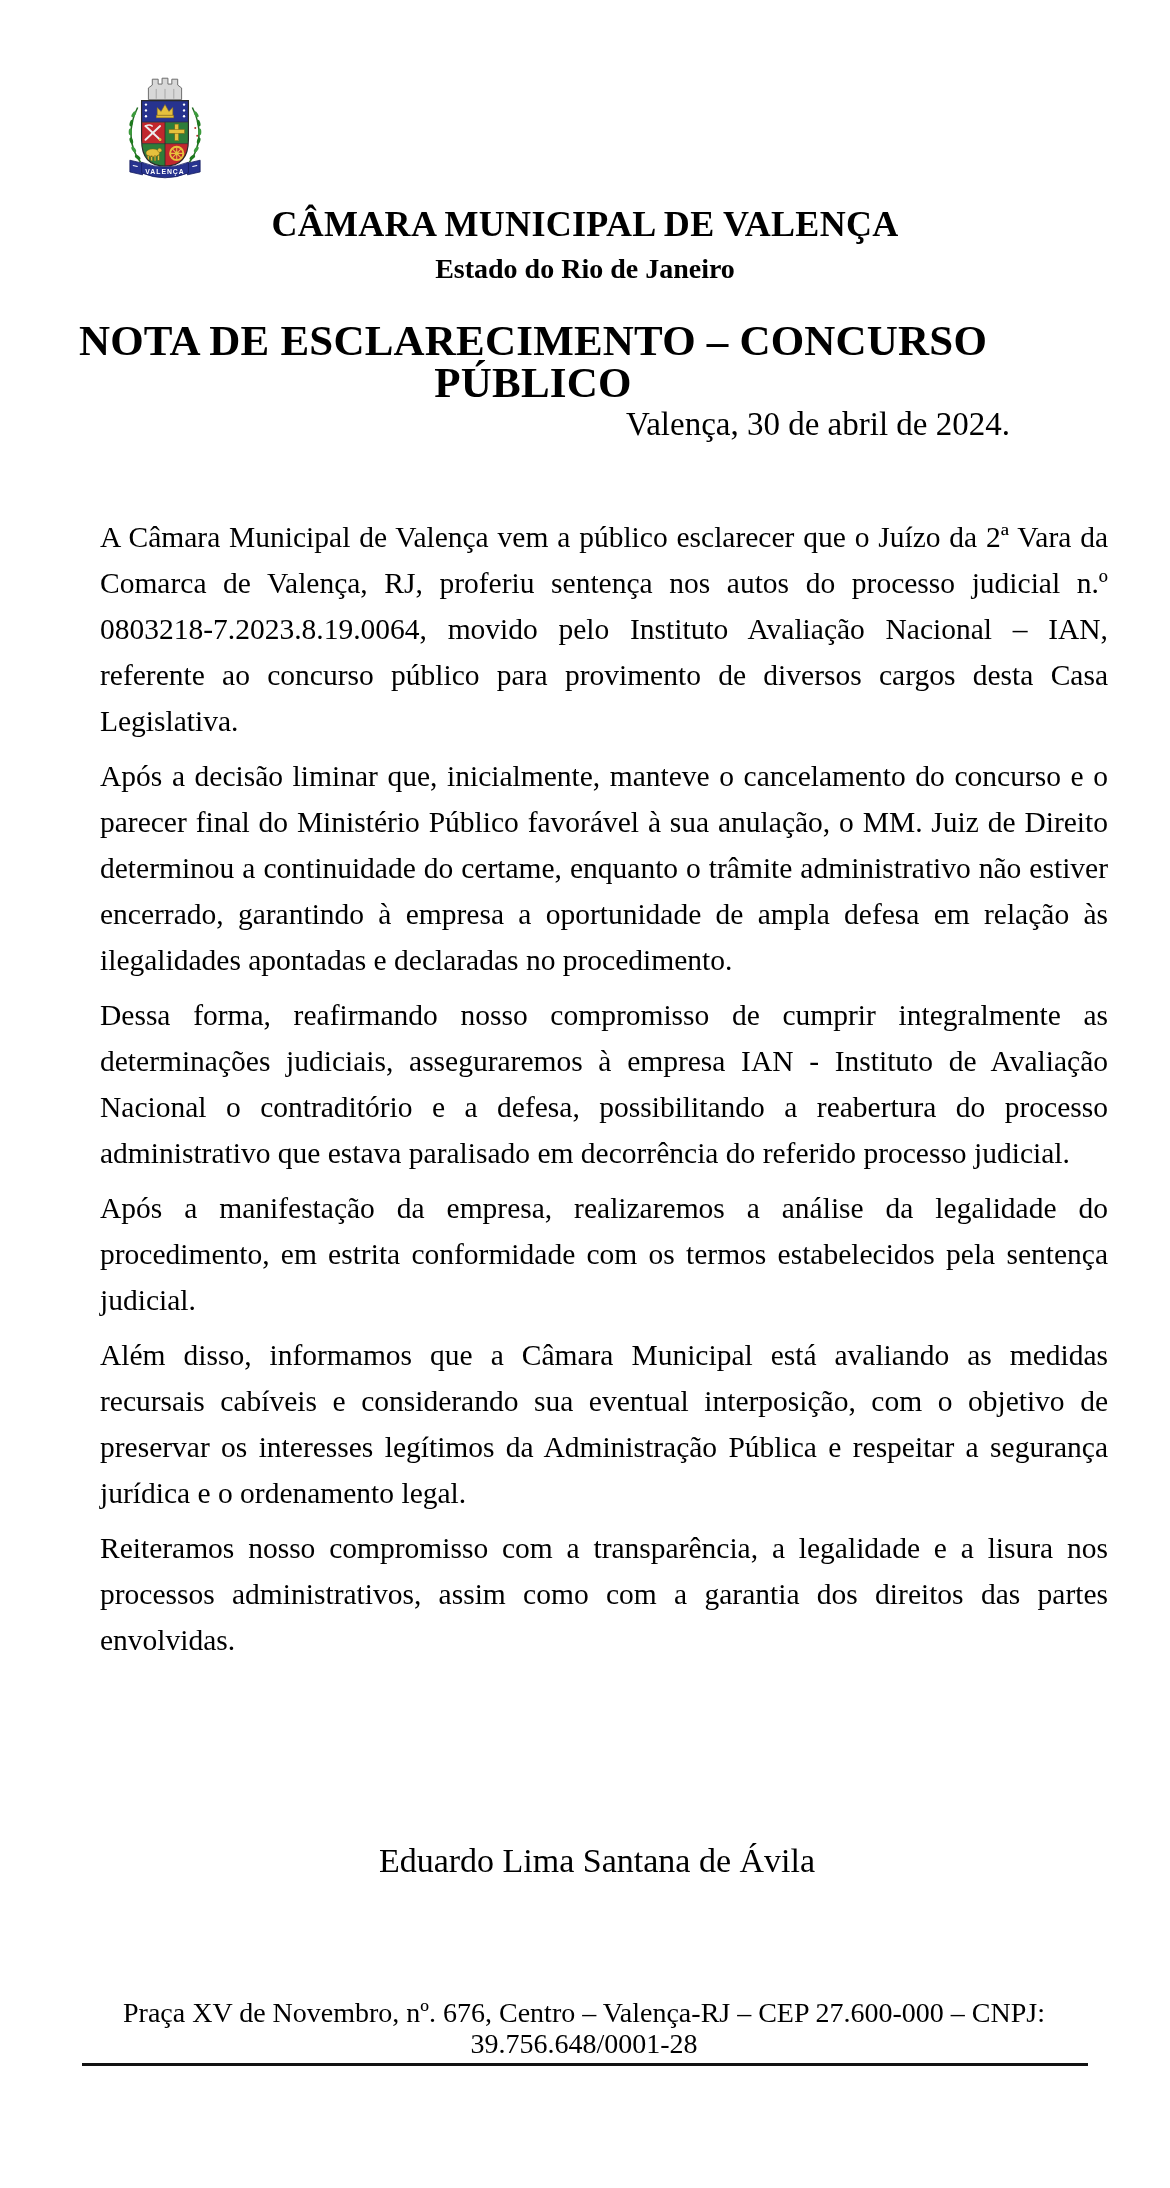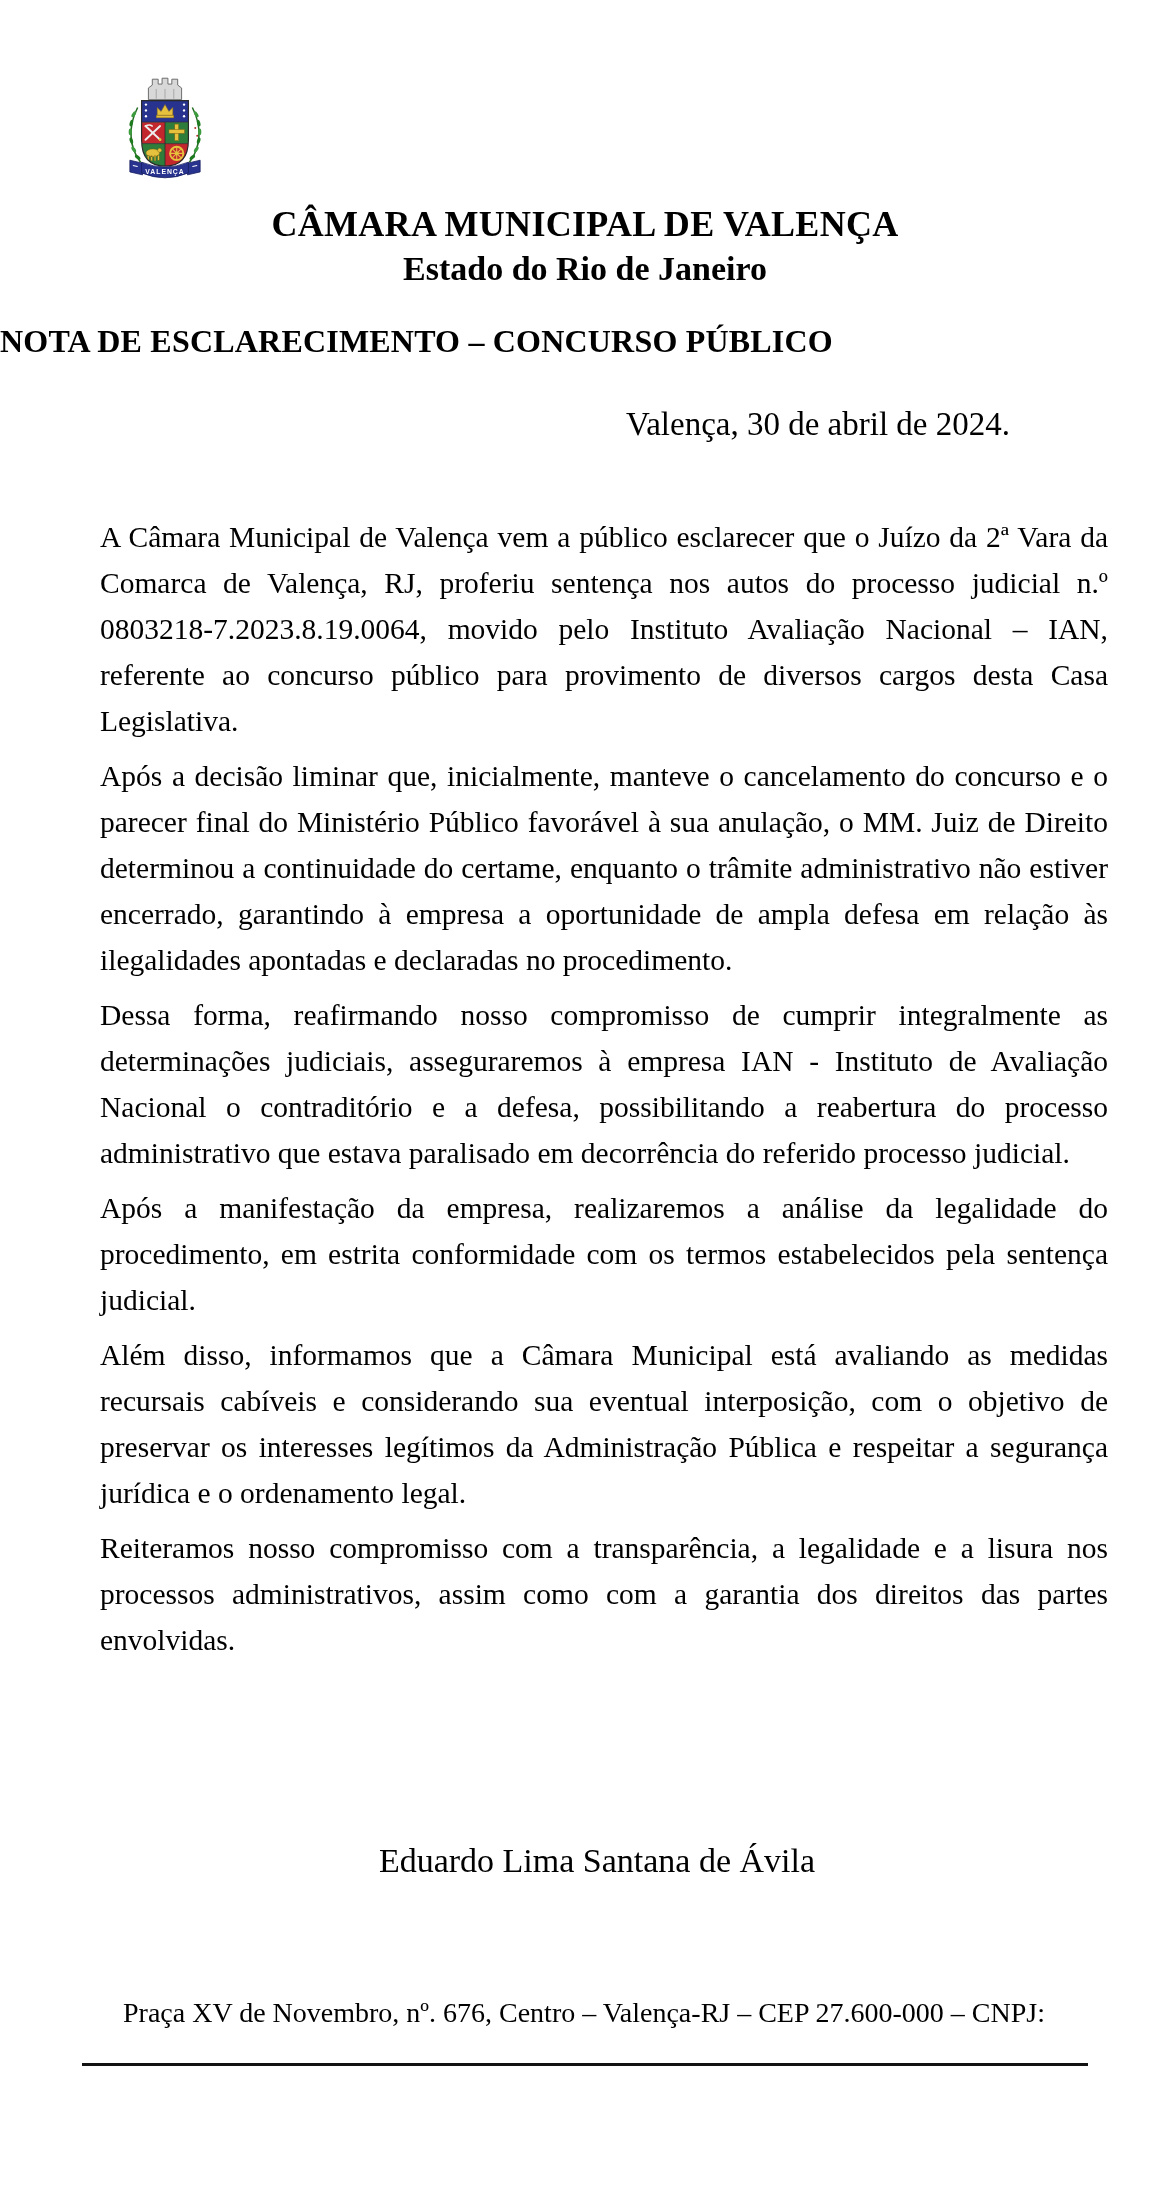--- a/index.html
+++ b/index.html
@@ -9,24 +9,24 @@
     font-family:"Liberation Serif", serif; color:#000;
     overflow:hidden;
   }
   .crest {
     position:absolute; left:124px; top:71px; width:82px; height:114px;
   }
   .org-block {
     position:absolute; top:201px; left:0; width:1170px; text-align:center;
   }
   .org-name  { font-size:36px; font-weight:bold; line-height:46px; letter-spacing:0.3px; }
-  .org-state { font-size:34px; font-weight:bold; line-height:44px; }
+  .org-state { font-size:28px; font-weight:bold; line-height:44px; }
   .doc-title {
-    position:absolute; top:320px; left:0; width:1066px; text-align:left;
-    font-size:32px; font-weight:bold; line-height:42px; letter-spacing:0.2px;
+    position:absolute; top:320px; left:0; width:1066px; text-align:center;
+    font-size:43px; font-weight:bold; line-height:42px; letter-spacing:0.2px;
   }
   .dateline {
     position:absolute; top:403px; left:80px; width:930px;
     text-align:right; font-size:33px; line-height:42px;
   }
   .body-text {
     position:absolute; top:514px; left:80px; width:1008px;
     font-size:29.5px; line-height:46px; text-align:justify;
     text-justify:inter-word;
     margin-left:20px;
@@ -173,14 +173,15 @@
   <p>Além disso, informamos que a Câmara Municipal está avaliando as medidas recursais cabíveis e considerando sua eventual interposição, com o objetivo de preservar os interesses legítimos da Administração Pública e respeitar a segurança jurídica e o ordenamento legal.</p>
   <p>Reiteramos nosso compromisso com a transparência, a legalidade e a lisura nos processos administrativos, assim como com a garantia dos direitos das partes envolvidas.</p>
 </div>
 
 <div class="signature">
   <div>Eduardo Lima Santana de Ávila</div>
 </div>
 
 <div class="footer">
   <div>Praça XV de Novembro, nº. 676, Centro – Valença-RJ – CEP 27.600-000 – CNPJ:</div>
+  <div>39.756.648/0001-28</div>
 </div>
 <div class="footer-rule"></div>
 
 </body></html>

